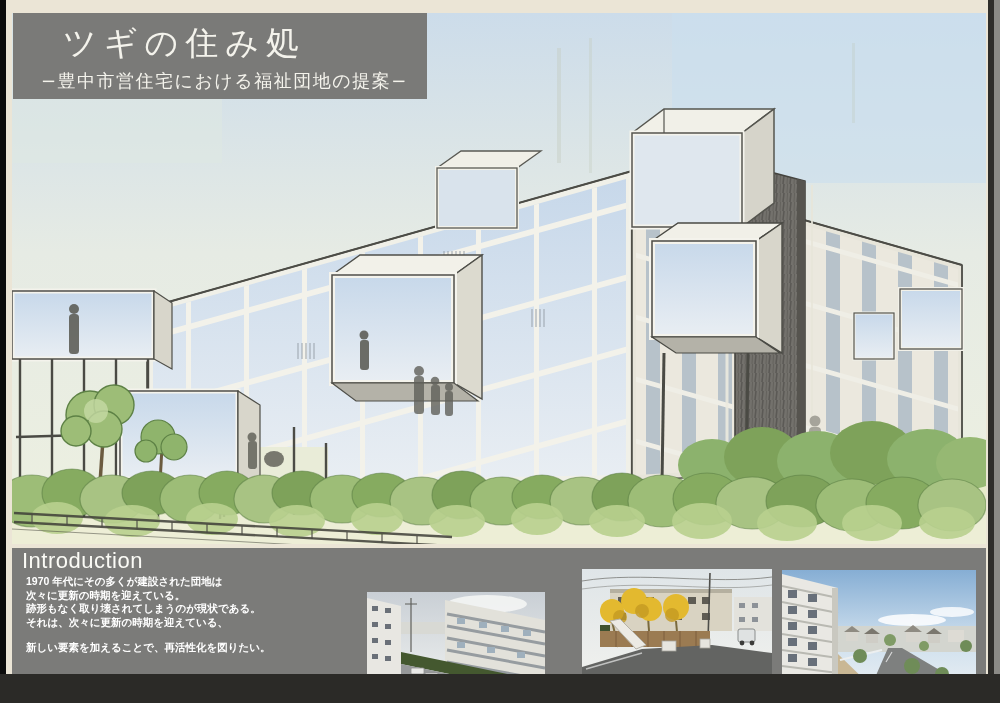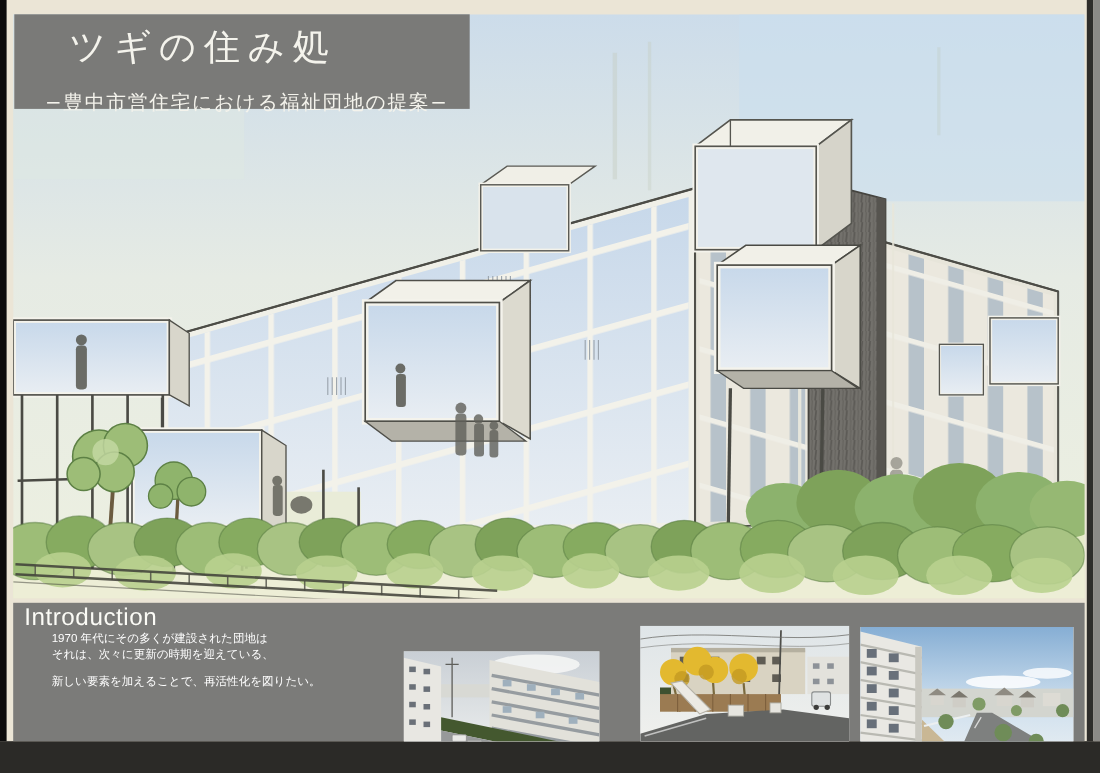--- a/index.html
+++ b/index.html
@@ -21,34 +21,34 @@
     background:#7a7a78;color:#f4f3ec;z-index:5;
   }
   #poster-title{
     position:absolute;left:50px;top:8px;
     font-family:"DejaVu Serif","Liberation Serif",serif;
     font-size:33px;letter-spacing:7px;font-weight:400;white-space:nowrap;
   }
   #poster-subtitle{
     position:absolute;left:28px;top:56px;
     font-family:"DejaVu Serif","Liberation Serif",serif;
-    font-size:18px;letter-spacing:1.5px;font-weight:400;white-space:nowrap;margin-top:12px;
+    font-size:18px;letter-spacing:1.5px;font-weight:400;white-space:nowrap;
   }
 
   #intro-panel{
     position:absolute;left:12px;top:548px;width:974px;height:146px;
     background:#7b7b79;color:#ffffff;
   }
   #intro-heading{
     position:absolute;left:10px;top:0px;
     font-size:22px;letter-spacing:0.5px;color:#fbfbf6;font-weight:400;
   }
   #intro-text{
-    position:absolute;left:35px;top:27px;
-    font-size:10.5px;line-height:13.5px;font-weight:normal;color:#ffffff;
+    position:absolute;left:14px;top:27px;
+    font-size:10.5px;line-height:13.5px;font-weight:bold;color:#ffffff;
   }
   #intro-text .gap{display:block;height:12px;}
   #intro-text span{display:block;white-space:nowrap;}
 
   .photo{position:absolute;overflow:hidden;background:#cfd2d2;}
   #photo-1{left:367px;top:592px;width:178px;height:96px;}
   #photo-2{left:582px;top:569px;width:190px;height:120px;}
   #photo-3{left:782px;top:570px;width:194px;height:119px;}
   .photo svg{display:block;}
 </style>
@@ -301,20 +301,22 @@
 
   <div id="title-block">
     <div id="poster-title">ツギの住み処</div>
     <div id="poster-subtitle">−豊中市営住宅における福祉団地の提案−</div>
   </div>
 
   <div id="intro-panel">
     <div id="intro-heading">Introduction</div>
     <div id="intro-text">
       <span>1970 年代にその多くが建設された団地は</span>
+      <span>次々に更新の時期を迎えている。</span>
+      <span>跡形もなく取り壊されてしまうのが現状である。</span>
       <span>それは、次々に更新の時期を迎えている、</span>
       <span class="gap"></span>
       <span>新しい要素を加えることで、再活性化を図りたい。</span>
     </div>
   </div>
 
   <div class="photo" id="photo-1">
     <svg width="178" height="96" viewBox="0 0 178 96">
       <defs>
           <linearGradient id="p1sky" x1="0" y1="0" x2="0" y2="1">

